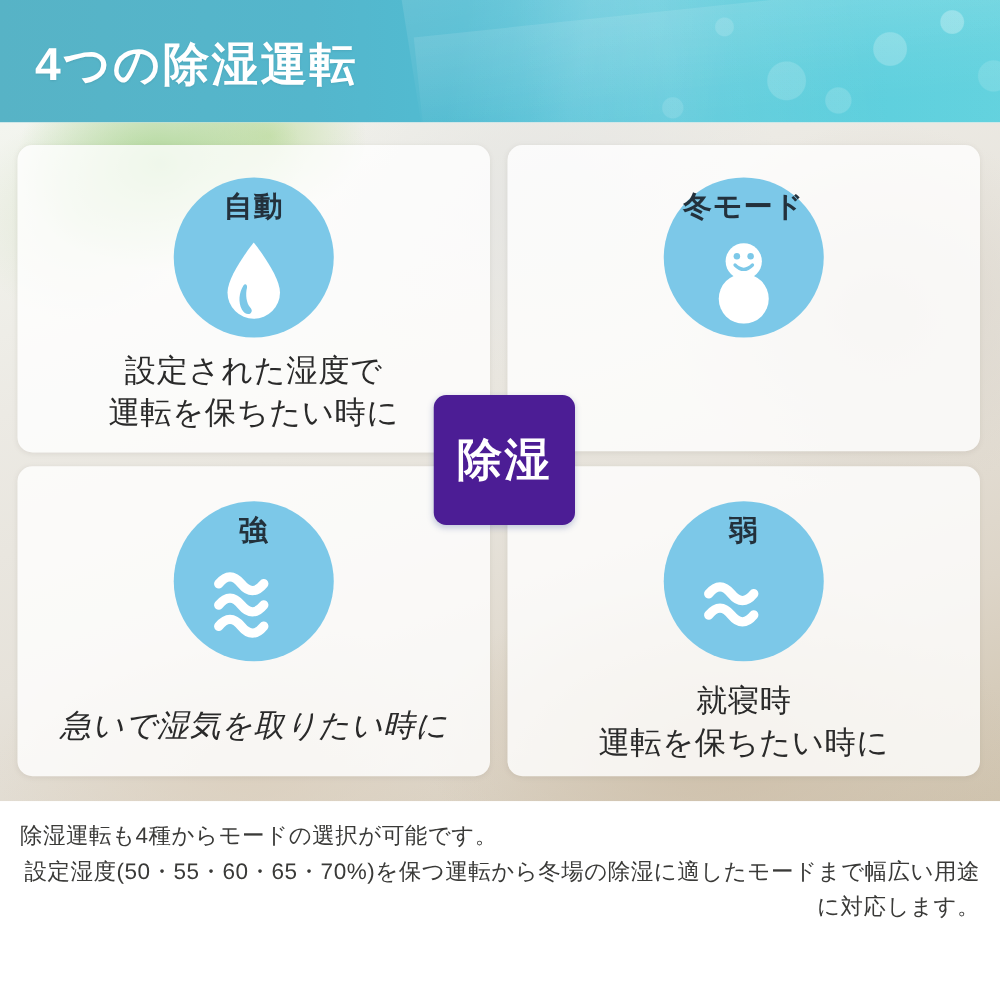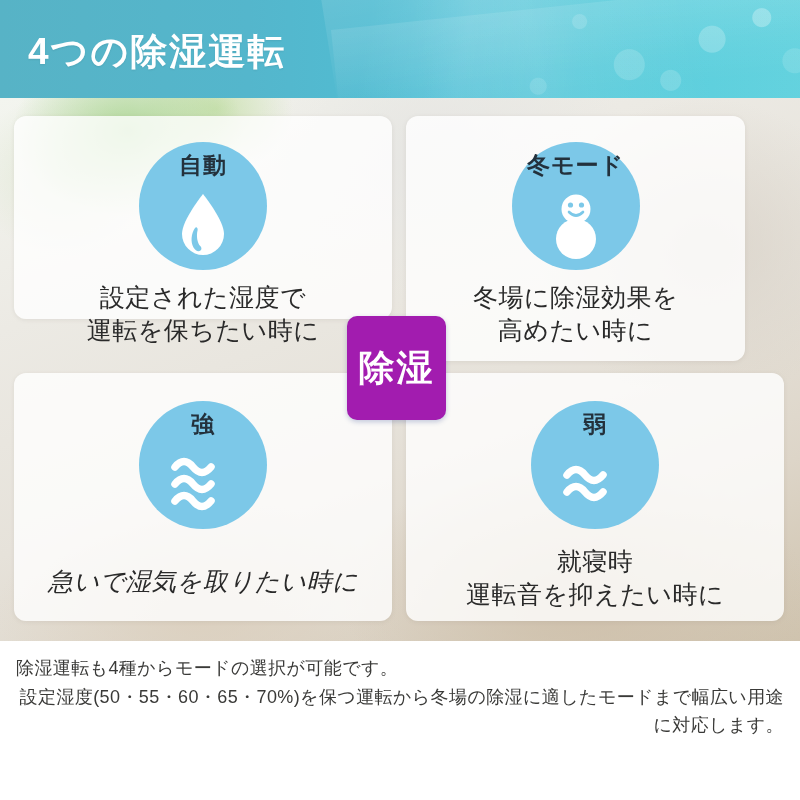--- a/index.html
+++ b/index.html
@@ -61,22 +61,22 @@
   }
 
   
   .grid{position:absolute;left:0;top:98px;width:800px;height:543px;}
   .card{
     position:absolute;
     background:rgba(255,255,255,.80);
     border-radius:12px;
     box-shadow:0 1px 4px rgba(120,115,105,.13);
   }
-  .card.tl{left:14px;top:18px;width:378px;height:203px;}
-  .card.tr{left:406px;top:18px;width:339px;height:245px;}
+  .card.tl{left:14px;top:18px;width:378px;height:246px;}
+  .card.tr{left:406px;top:18px;width:378px;height:245px;}
   .card.bl{left:14px;top:275px;width:378px;height:248px;}
   .card.br{left:406px;top:275px;width:378px;height:248px;}
 
   .circle{
     position:absolute;left:50%;transform:translateX(-50%);
     width:128px;height:128px;border-radius:50%;
     background:#7cc8e8;
   }
   .card.tl .circle,.card.tr .circle{top:26px;}
   .card.bl .circle,.card.br .circle{top:28px;}
@@ -95,22 +95,22 @@
     text-align:center;color:#2a2a2a;font-size:25px;line-height:1.32;
     letter-spacing:.5px;white-space:pre-line;font-weight:normal;
   }
   .card.tl .caption{top:165px;}
   .card.tr .caption{top:165px;}
   .card.bl .caption{top:192px;font-style:italic;}
   .card.br .caption{top:172px;}
 
   
   .badge{
-    position:absolute;left:347px;top:316px;width:99px;height:104px;
-    background:#a21caf;border-radius:10px;
+    position:absolute;left:347px;top:316px;width:113px;height:104px;
+    background:#4c1d95;border-radius:10px;
     box-shadow:0 2px 5px rgba(40,60,140,.26);
     display:flex;flex-direction:column;align-items:center;justify-content:center;
     z-index:5;
   }
   .badge span{
     color:#fff;font-size:36px;font-weight:bold;line-height:1.04;letter-spacing:2px;
     display:block;
   }
 
   
@@ -160,22 +160,20 @@
         <div class="glyph">
           <svg width="58" height="68" viewBox="0 0 58 68" aria-hidden="true">
             <circle cx="29" cy="48" r="20" fill="#ffffff"></circle>
             <circle cx="29" cy="18" r="14.5" fill="#ffffff"></circle>
             <circle cx="23.5" cy="14" r="2.6" fill="#7cc8e8"></circle>
             <circle cx="34.5" cy="14" r="2.6" fill="#7cc8e8"></circle>
             <path d="M22 21 q7 7 14 0" stroke="#7cc8e8" stroke-width="2.6" fill="none" stroke-linecap="round"></path>
           </svg>
         </div>
       </div>
-      <div class="caption">冬場に除湿効果を
-高めたい時に</div>
     </div>
 
     <div class="card bl">
       <div class="circle">
         <div class="circle-label">強</div>
         <div class="glyph">
           <svg width="72" height="62" viewBox="0 0 72 62" aria-hidden="true">
             <g stroke="#ffffff" stroke-width="7.5" fill="none" stroke-linecap="round">
               <path d="M8 14 q9 -11 18 0 t18 0"></path>
               <path d="M8 31 q9 -11 18 0 t18 0"></path>
@@ -193,21 +191,21 @@
         <div class="glyph">
           <svg width="72" height="62" viewBox="0 0 72 62" aria-hidden="true">
             <g stroke="#ffffff" stroke-width="7.5" fill="none" stroke-linecap="round">
               <path d="M8 22 q9 -11 18 0 t18 0"></path>
               <path d="M8 39 q9 -11 18 0 t18 0"></path>
             </g>
           </svg>
         </div>
       </div>
       <div class="caption">就寝時
-運転音を抑えたい時に</div>
+運転を保ちたい時に</div>
     </div>
   </div>
 
   <div class="badge">
     <span>除湿</span>
   </div>
 
   <div class="bottom">
     <p class="l1">除湿運転も4種からモードの選択が可能です。</p>
     <p class="l2">設定湿度(50・55・60・65・70%)を保つ運転から冬場の除湿に適したモードまで幅広い用途に対応します。</p>

